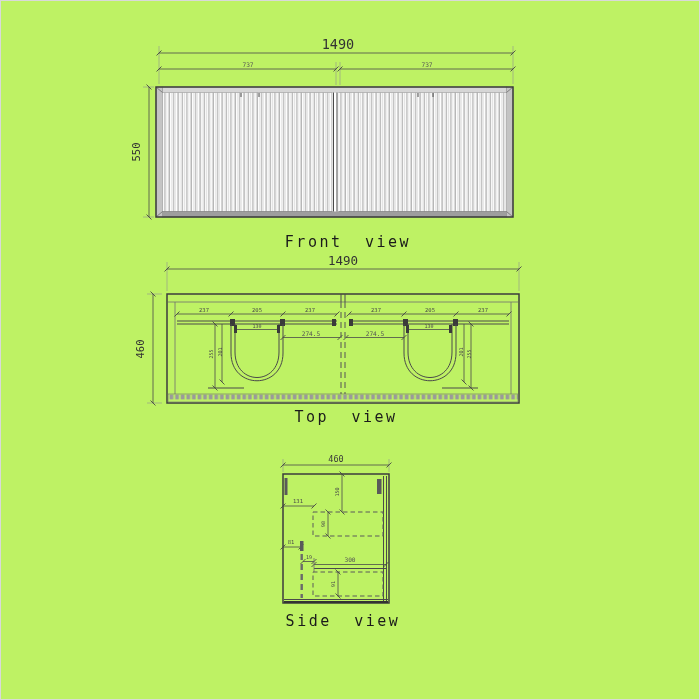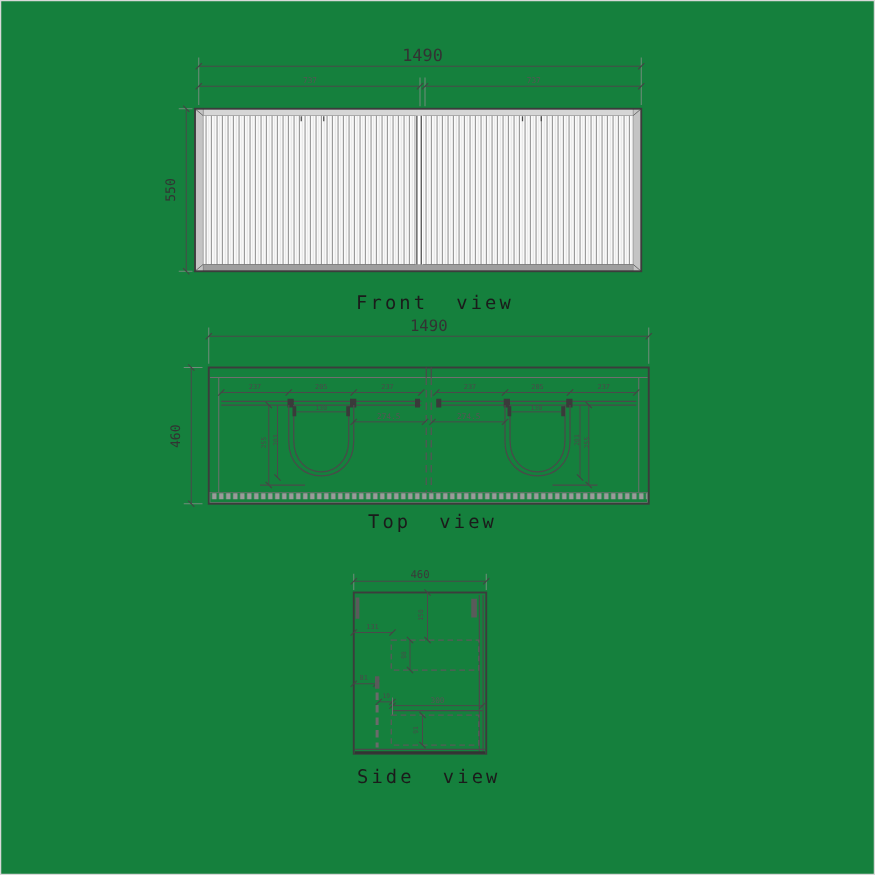--- a/index.html
+++ b/index.html
@@ -1,16 +1,16 @@
 <!DOCTYPE html>
 <html><head>
 <meta charset="utf-8">
 <style>
   html,body{margin:0;padding:0;background:#fff;}
-  .canvas{position:relative;width:698px;height:698px;border:1px solid #d9d9d9;background:#15803d;
+  .canvas{position:relative;width:698px;height:698px;border:1px solid #d9d9d9;background:#bef264;
           font-family:"DejaVu Sans Mono",monospace;}
   svg{position:absolute;left:0;top:0;}
   
   .ol  {stroke:#3c3c3c;stroke-width:1.5;fill:none;}           
   .ol2 {stroke:#4a4a4a;stroke-width:1;fill:none;}             
   .tl  {stroke:#6f6f6f;stroke-width:.8;fill:none;}            
   .xl  {stroke:#909090;stroke-width:.6;fill:none;}            
   .dl  {stroke:#4a4a4a;stroke-width:.8;fill:none;}            
   .dsh {stroke:#5a5a5a;stroke-width:1;fill:none;stroke-dasharray:4.5 3;}
   .dshf{stroke:#6a6a6a;stroke-width:2.4;fill:none;stroke-dasharray:6 4;}

